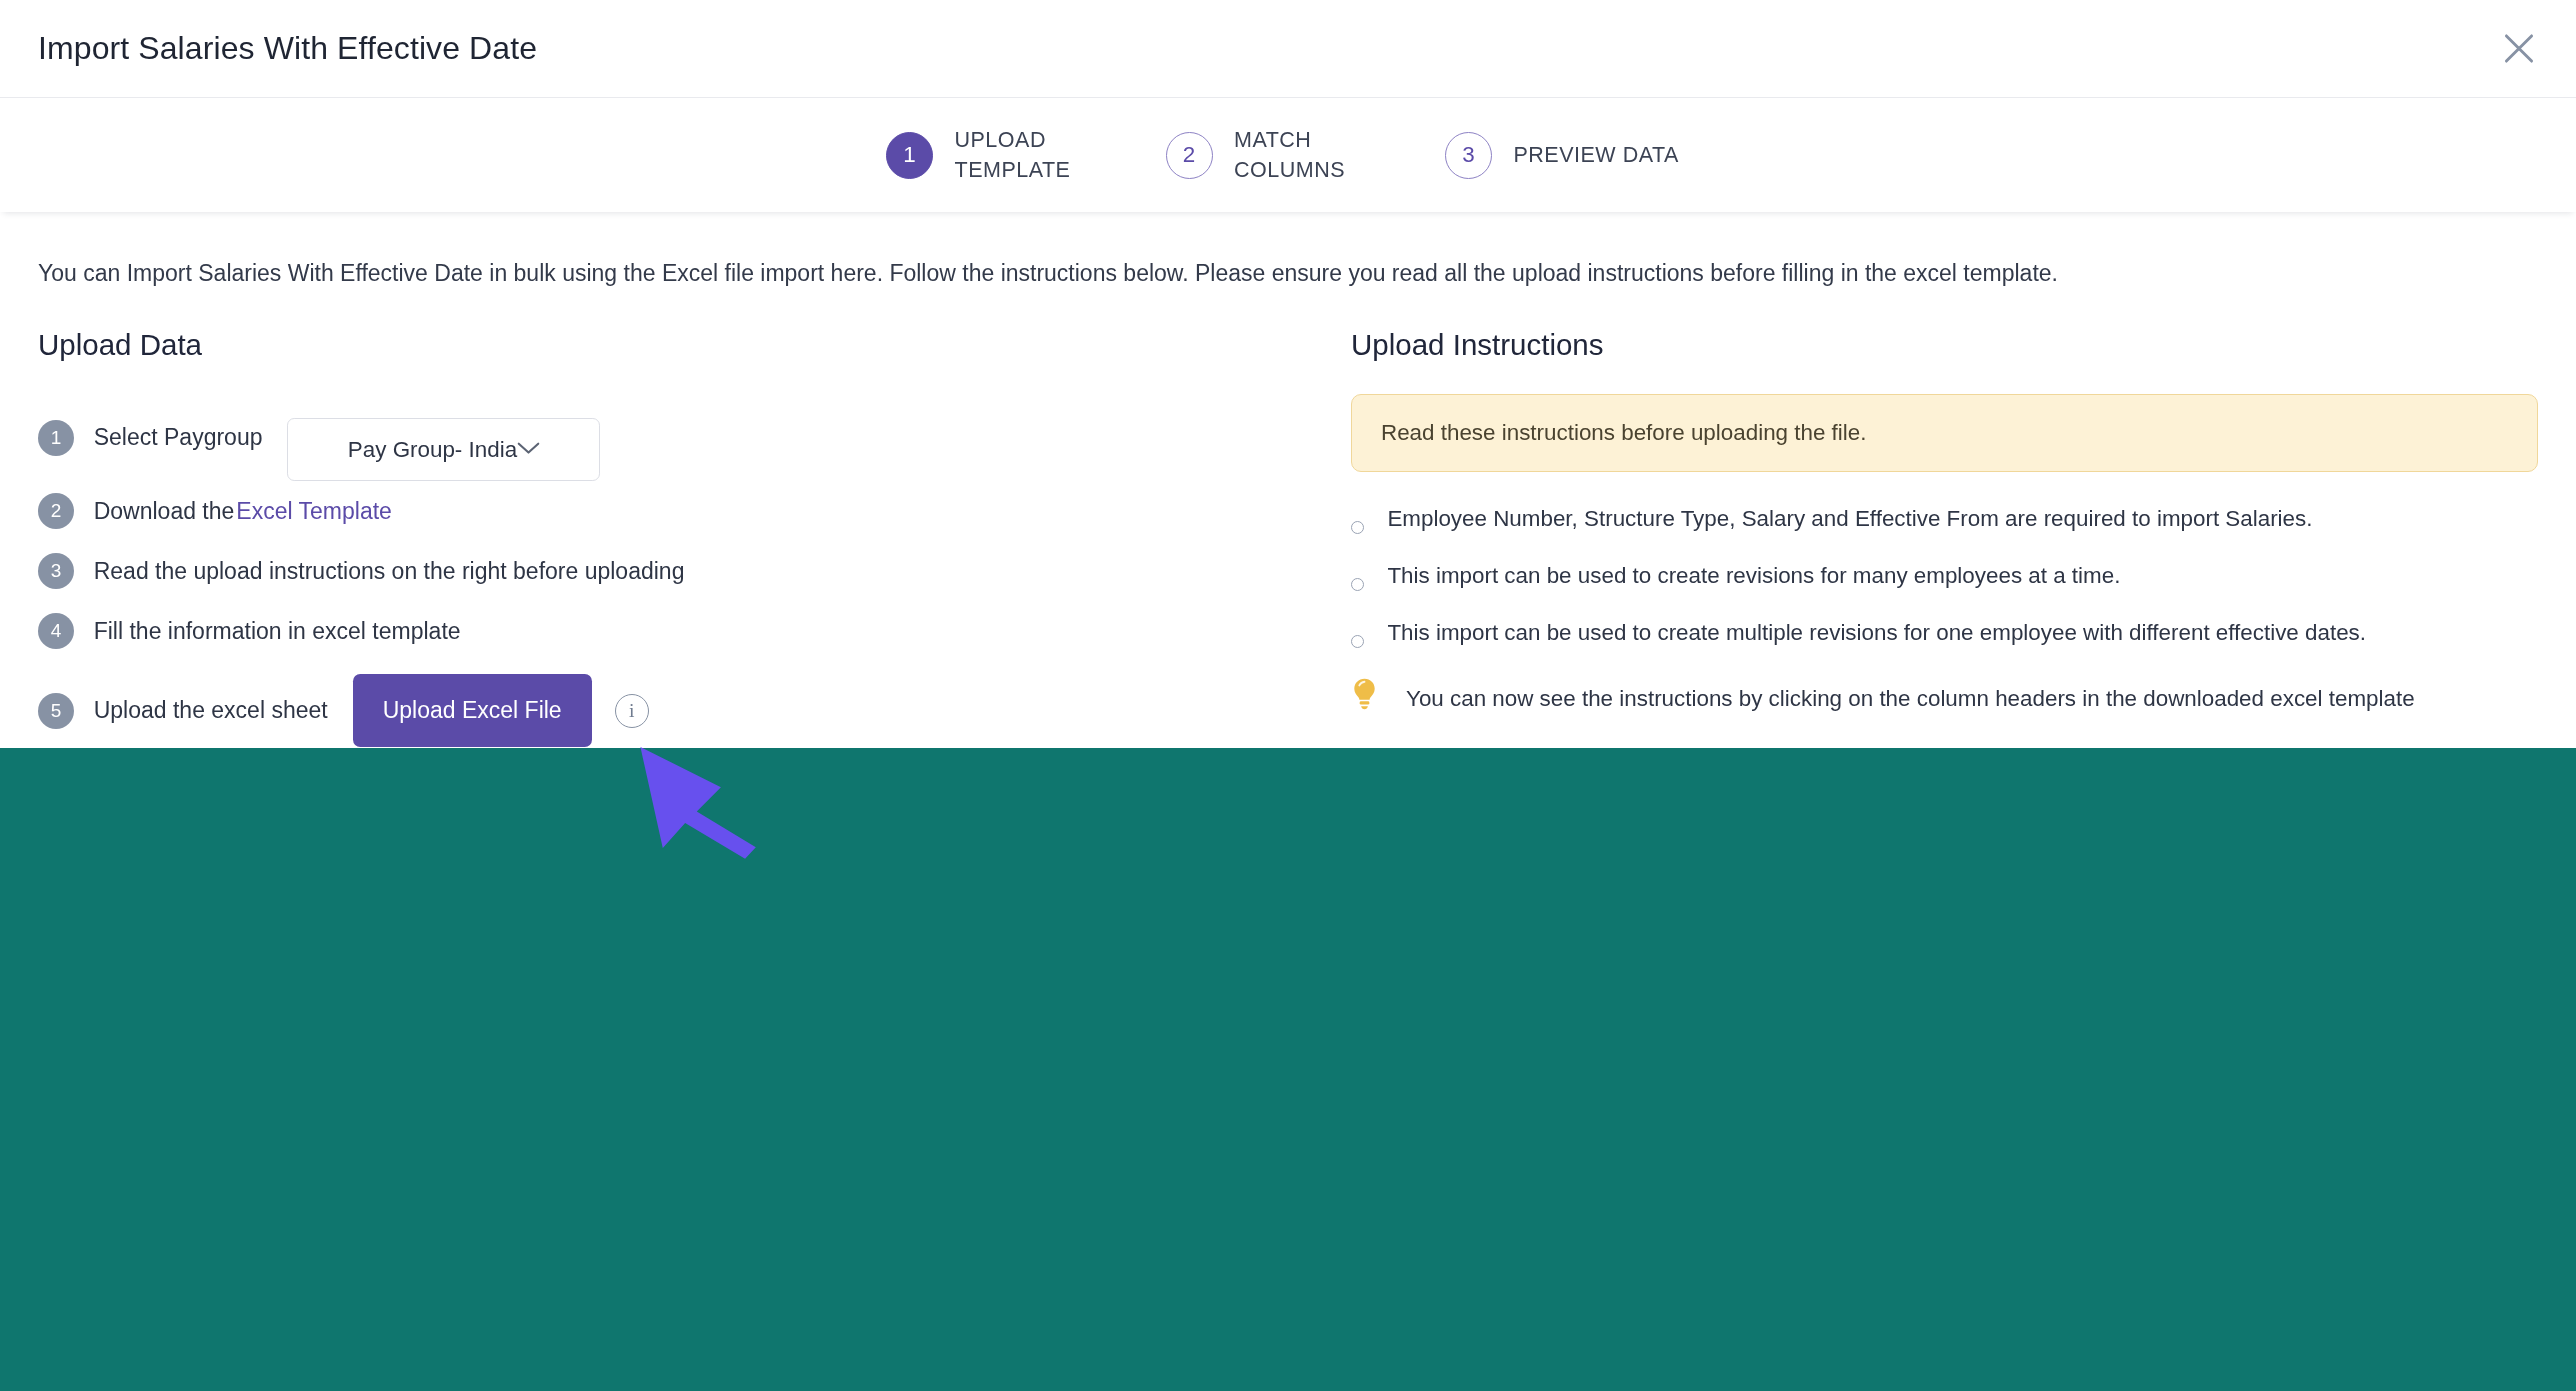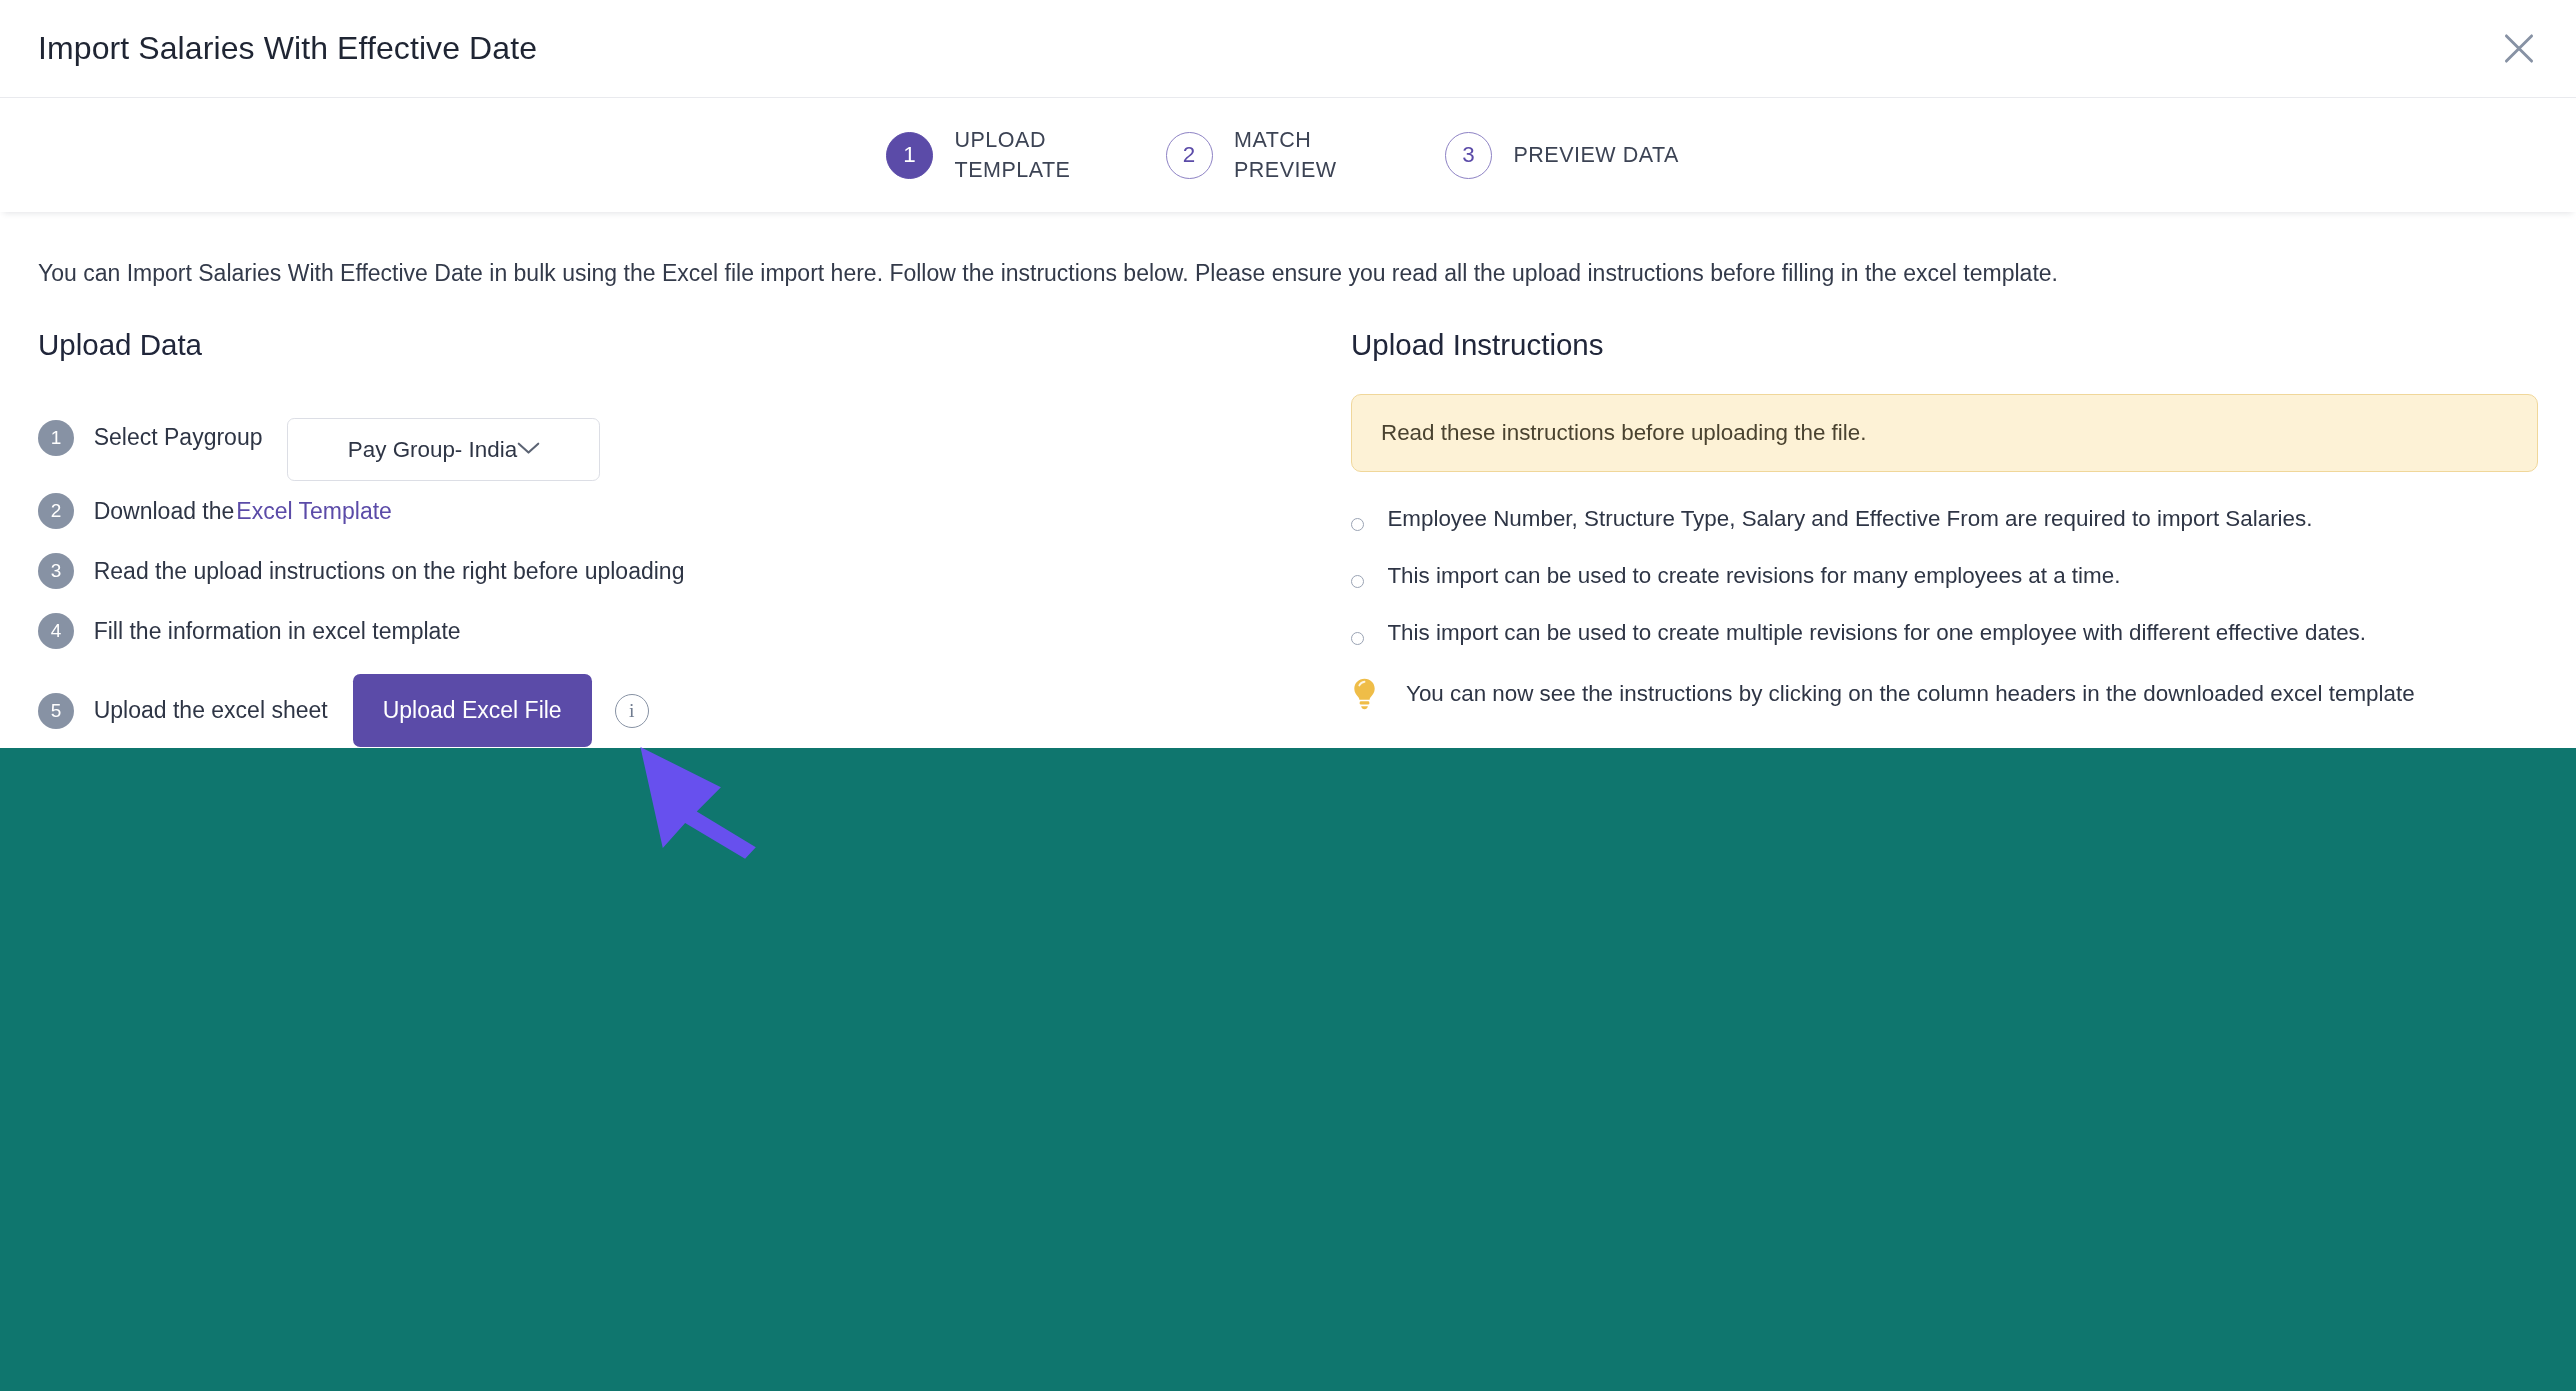--- a/index.html
+++ b/index.html
@@ -214,21 +214,21 @@
     border: 1.8px solid #f0d79a;
     border-radius: 10px;
     padding: 23px 29px;
     font-size: 22.4px;
     color: #4a4330;
     line-height: 30px;
   }
   .inst-list { margin-top: 32px; }
   .inst-item {
     display: flex;
-    align-items: center;
+    align-items: flex-end;
     margin-bottom: 27px;
   }
   .bullet-hollow {
     flex: 0 0 auto;
     width: 13.4px;
     height: 13.4px;
     border-radius: 50%;
     border: 1.8px solid #9aa3b4;
     margin-top: 10.7px;
     margin-right: 23px;
@@ -276,21 +276,21 @@
   <div class="stepper-bar">
     <div class="stepper">
 
       <div class="step">
         <div class="step-circle active">1</div>
         <div class="step-label">UPLOAD TEMPLATE</div>
       </div>
 
       <div class="step">
         <div class="step-circle idle">2</div>
-        <div class="step-label">MATCH PREVIEW</div>
+        <div class="step-label">MATCH COLUMNS</div>
       </div>
 
       <div class="step">
         <div class="step-circle idle">3</div>
         <div class="step-label nowrap">PREVIEW DATA</div>
       </div>
 
     </div>
   </div>
 

